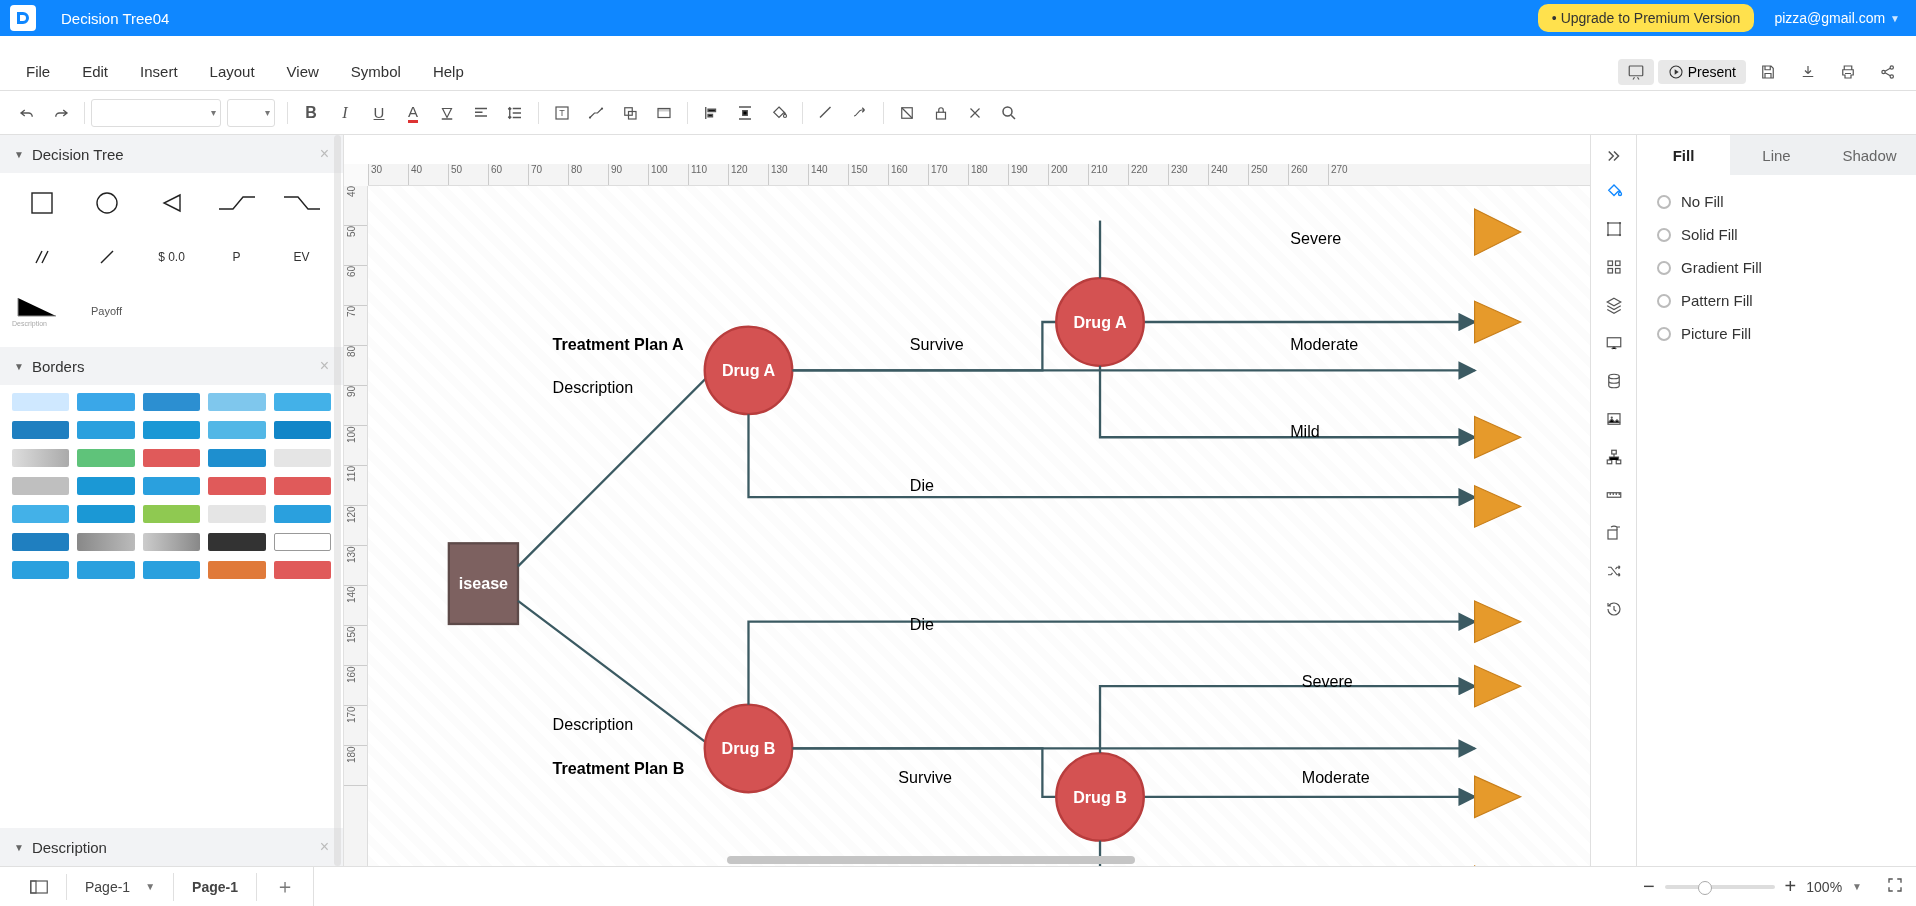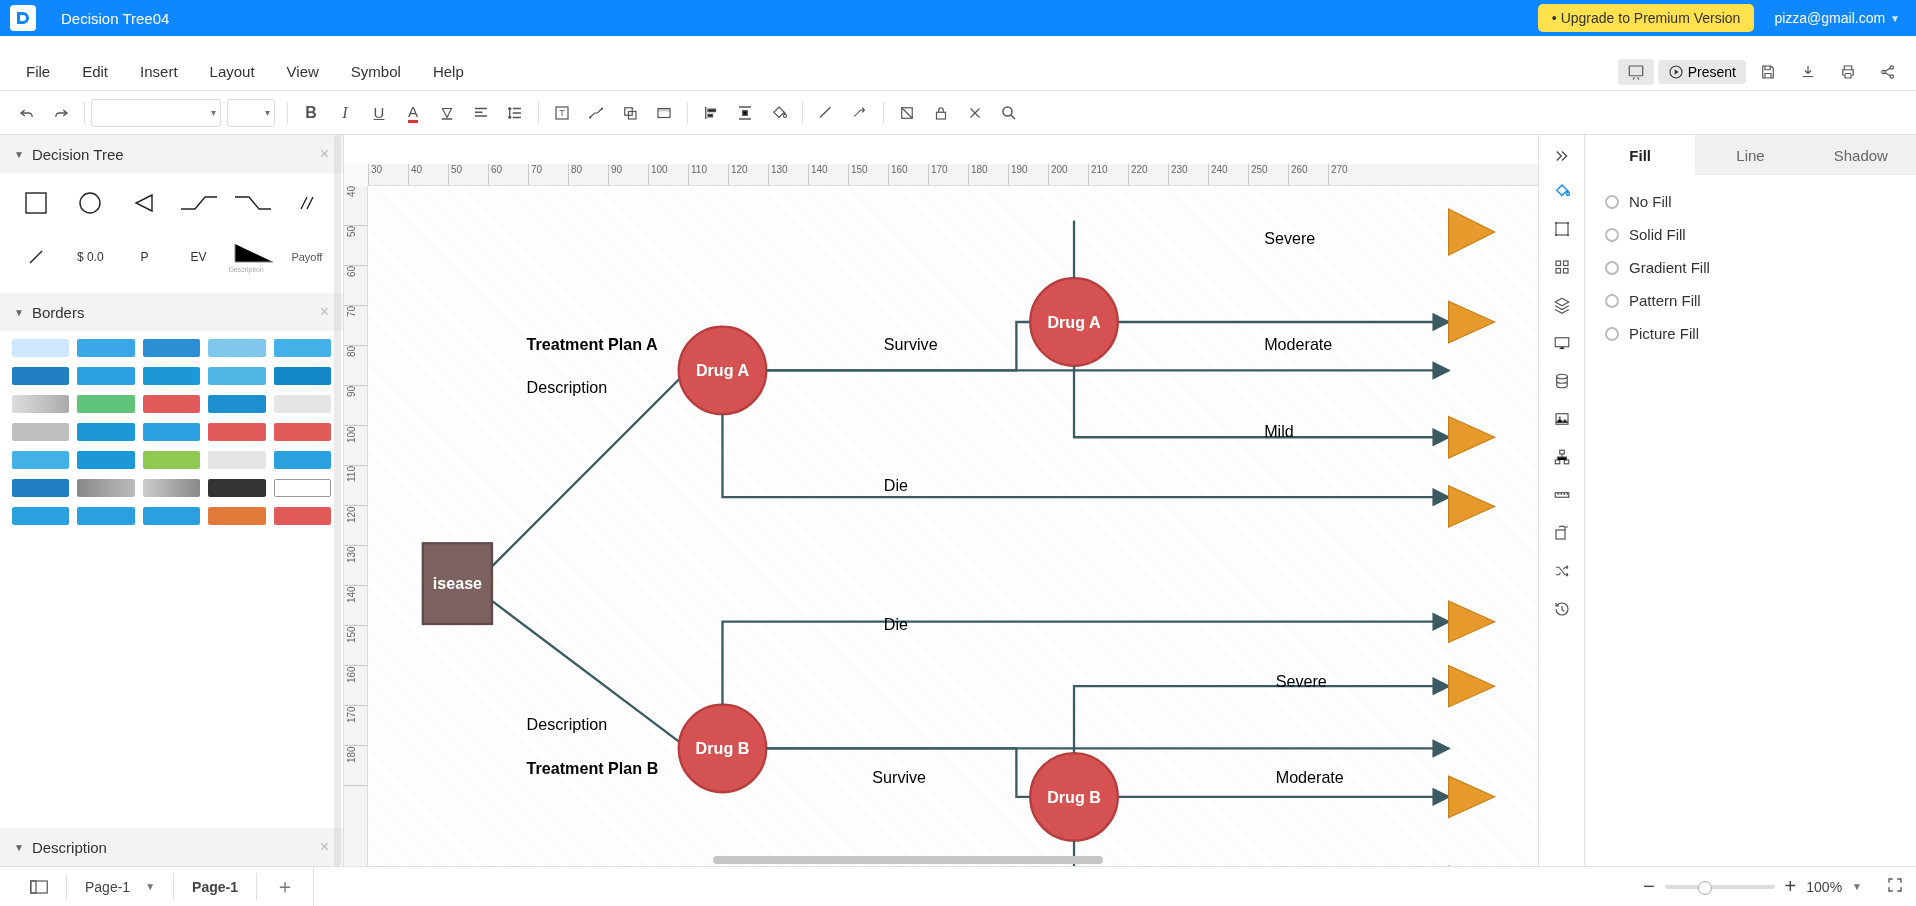--- a/index.html
+++ b/index.html
@@ -3,21 +3,21 @@
 <meta charset="utf-8">
 <style>
   * { box-sizing: border-box; margin: 0; padding: 0; font-family: -apple-system, BlinkMacSystemFont, "Segoe UI", Arial, sans-serif; }
   body { width: 1916px; height: 906px; overflow: hidden; background: #fff; display: flex; flex-direction: column; }
   
   
   .titlebar { height: 36px; background: #0f87ff; display: flex; align-items: center; padding: 0 10px; color: #fff; }
   .titlebar .logo { width: 26px; height: 26px; background: #fff; border-radius: 4px; display: flex; align-items: center; justify-content: center; color: #0f87ff; font-weight: bold; margin-right: 25px; }
   .titlebar .doc-title { font-size: 15px; }
   .titlebar .spacer { flex: 1; }
-  .titlebar .upgrade { background: #ffe14d; color: #333; padding: 6px 14px; font-size: 14px; border-radius: 5px; margin-right: 20px; cursor: pointer; }
+  .titlebar .upgrade { background: #ffe14d; color: #333; padding: 6px 14px; font-size: 14px; border-radius: 10px; margin-right: 20px; cursor: pointer; }
   .titlebar .user { font-size: 14px; padding-right: 6px; display: flex; align-items: center; gap: 5px; }
   .titlebar .caret { font-size: 10px; opacity: .8; }
   
   
   .menubar { height: 38px; display: flex; align-items: center; padding: 0 10px; border-bottom: 1px solid #e0e0e0; margin-top: 17px; }
   .menubar .menu-item { padding: 6px 16px; font-size: 15px; color: #333; cursor: pointer; }
   .menubar .spacer { flex: 1; }
   .menubar .right-tools { display: flex; align-items: center; gap: 4px; }
   .menubar .tool-btn { width: 36px; height: 28px; display: flex; align-items: center; justify-content: center; border-radius: 4px; cursor: pointer; }
   .menubar .present-btn { display: flex; align-items: center; gap: 4px; padding: 4px 10px; background: #e8e8e8; border-radius: 4px; cursor: pointer; font-size: 14px; }
@@ -35,21 +35,21 @@
   
   
   .main { flex: 1; display: flex; overflow: hidden; position: relative; }
   
   
   .sidebar { width: 344px; border-right: 1px solid #e0e0e0; display: flex; flex-direction: column; background: #fff; position: relative; }
   .sidebar::after { content: ""; position: absolute; right: 2px; top: 0; bottom: 0; width: 7px; background: #d0d0d0; border-radius: 4px; opacity: .45; }
   .lib-section-head { display: flex; align-items: center; padding: 10px 14px; background: #f2f3f5; font-size: 15px; color: #333; cursor: pointer; }
   .lib-section-head .caret-s { font-size: 10px; margin-right: 8px; color: #666; }
   .lib-section-head .close-x { margin-left: auto; color: #bbb; font-size: 16px; cursor: pointer; }
-  .lib-grid { padding: 10px 12px 16px; display: grid; grid-template-columns: repeat(6, 1fr); gap: 14px 6px; }
+  .lib-grid { padding: 10px 12px 16px; display: grid; grid-template-columns: repeat(5, 1fr); gap: 14px 6px; }
   .lib-cell { height: 40px; display: flex; align-items: center; justify-content: center; font-size: 12px; color: #333; }
   .lib-cell svg { overflow: visible; }
   .lib-payoff { display: flex; flex-direction: column; align-items: flex-start; font-size: 9px; color: #888; }
   
   .borders-grid { padding: 8px 12px; display: grid; grid-template-columns: repeat(5, 1fr); gap: 10px 8px; }
   .border-item { height: 18px; border-radius: 2px; }
   
   
   .canvas-wrap { flex: 1; position: relative; background: #fafafa; overflow: hidden; margin-top: 29px; }
   .ruler-h { position: absolute; left: 24px; right: 0; top: 0; height: 22px; background: #f4f4f4; border-bottom: 1px solid #ddd; display: flex; font-size: 10px; color: #666; }
@@ -59,21 +59,21 @@
   .canvas { position: absolute; left: 24px; top: 22px; right: 0; bottom: 0; background: #fff repeating-linear-gradient(45deg, #fcfcfc 0 8px, #fff 8px 16px); }
   .canvas svg { width: 100%; height: 100%; }
   
   
   .v-toolbar { width: 46px; background: #fff; border-left: 1px solid #e0e0e0; display: flex; flex-direction: column; align-items: center; padding-top: 6px; gap: 2px; }
   .v-toolbar .v-btn { width: 36px; height: 36px; display: flex; align-items: center; justify-content: center; cursor: pointer; border-radius: 4px; color: #555; }
   .v-toolbar .v-btn.active { color: #0f87ff; }
   .v-toolbar .v-expand { height: 30px; }
   
   
-  .right-panel { width: 332px; border-left: 1px solid #e0e0e0; background: #fff; display: flex; flex-direction: column; }
+  .right-panel { width: 280px; border-left: 1px solid #e0e0e0; background: #fff; display: flex; flex-direction: column; }
   .right-tabs { display: flex; height: 40px; }
   .right-tab { flex: 1; display: flex; align-items: center; justify-content: center; font-size: 15px; color: #666; cursor: pointer; background: #eef0f2; }
   .right-tab.active { color: #222; font-weight: 700; background: #fff; }
   .right-body { padding: 18px 20px; display: flex; flex-direction: column; gap: 16px; font-size: 15px; color: #333; }
   .radio-row { display: flex; align-items: center; gap: 10px; cursor: pointer; }
   .radio-dot { width: 14px; height: 14px; border: 2px solid #bbb; border-radius: 50%; }
   
   
   .statusbar { height: 40px; border-top: 1px solid #e0e0e0; display: flex; align-items: center; padding: 0 12px; font-size: 14px; color: #444; }
   .statusbar .page-tab { padding: 6px 18px; border-right: 1px solid #e0e0e0; display:flex; align-items:center; gap:15px; cursor:pointer; }

